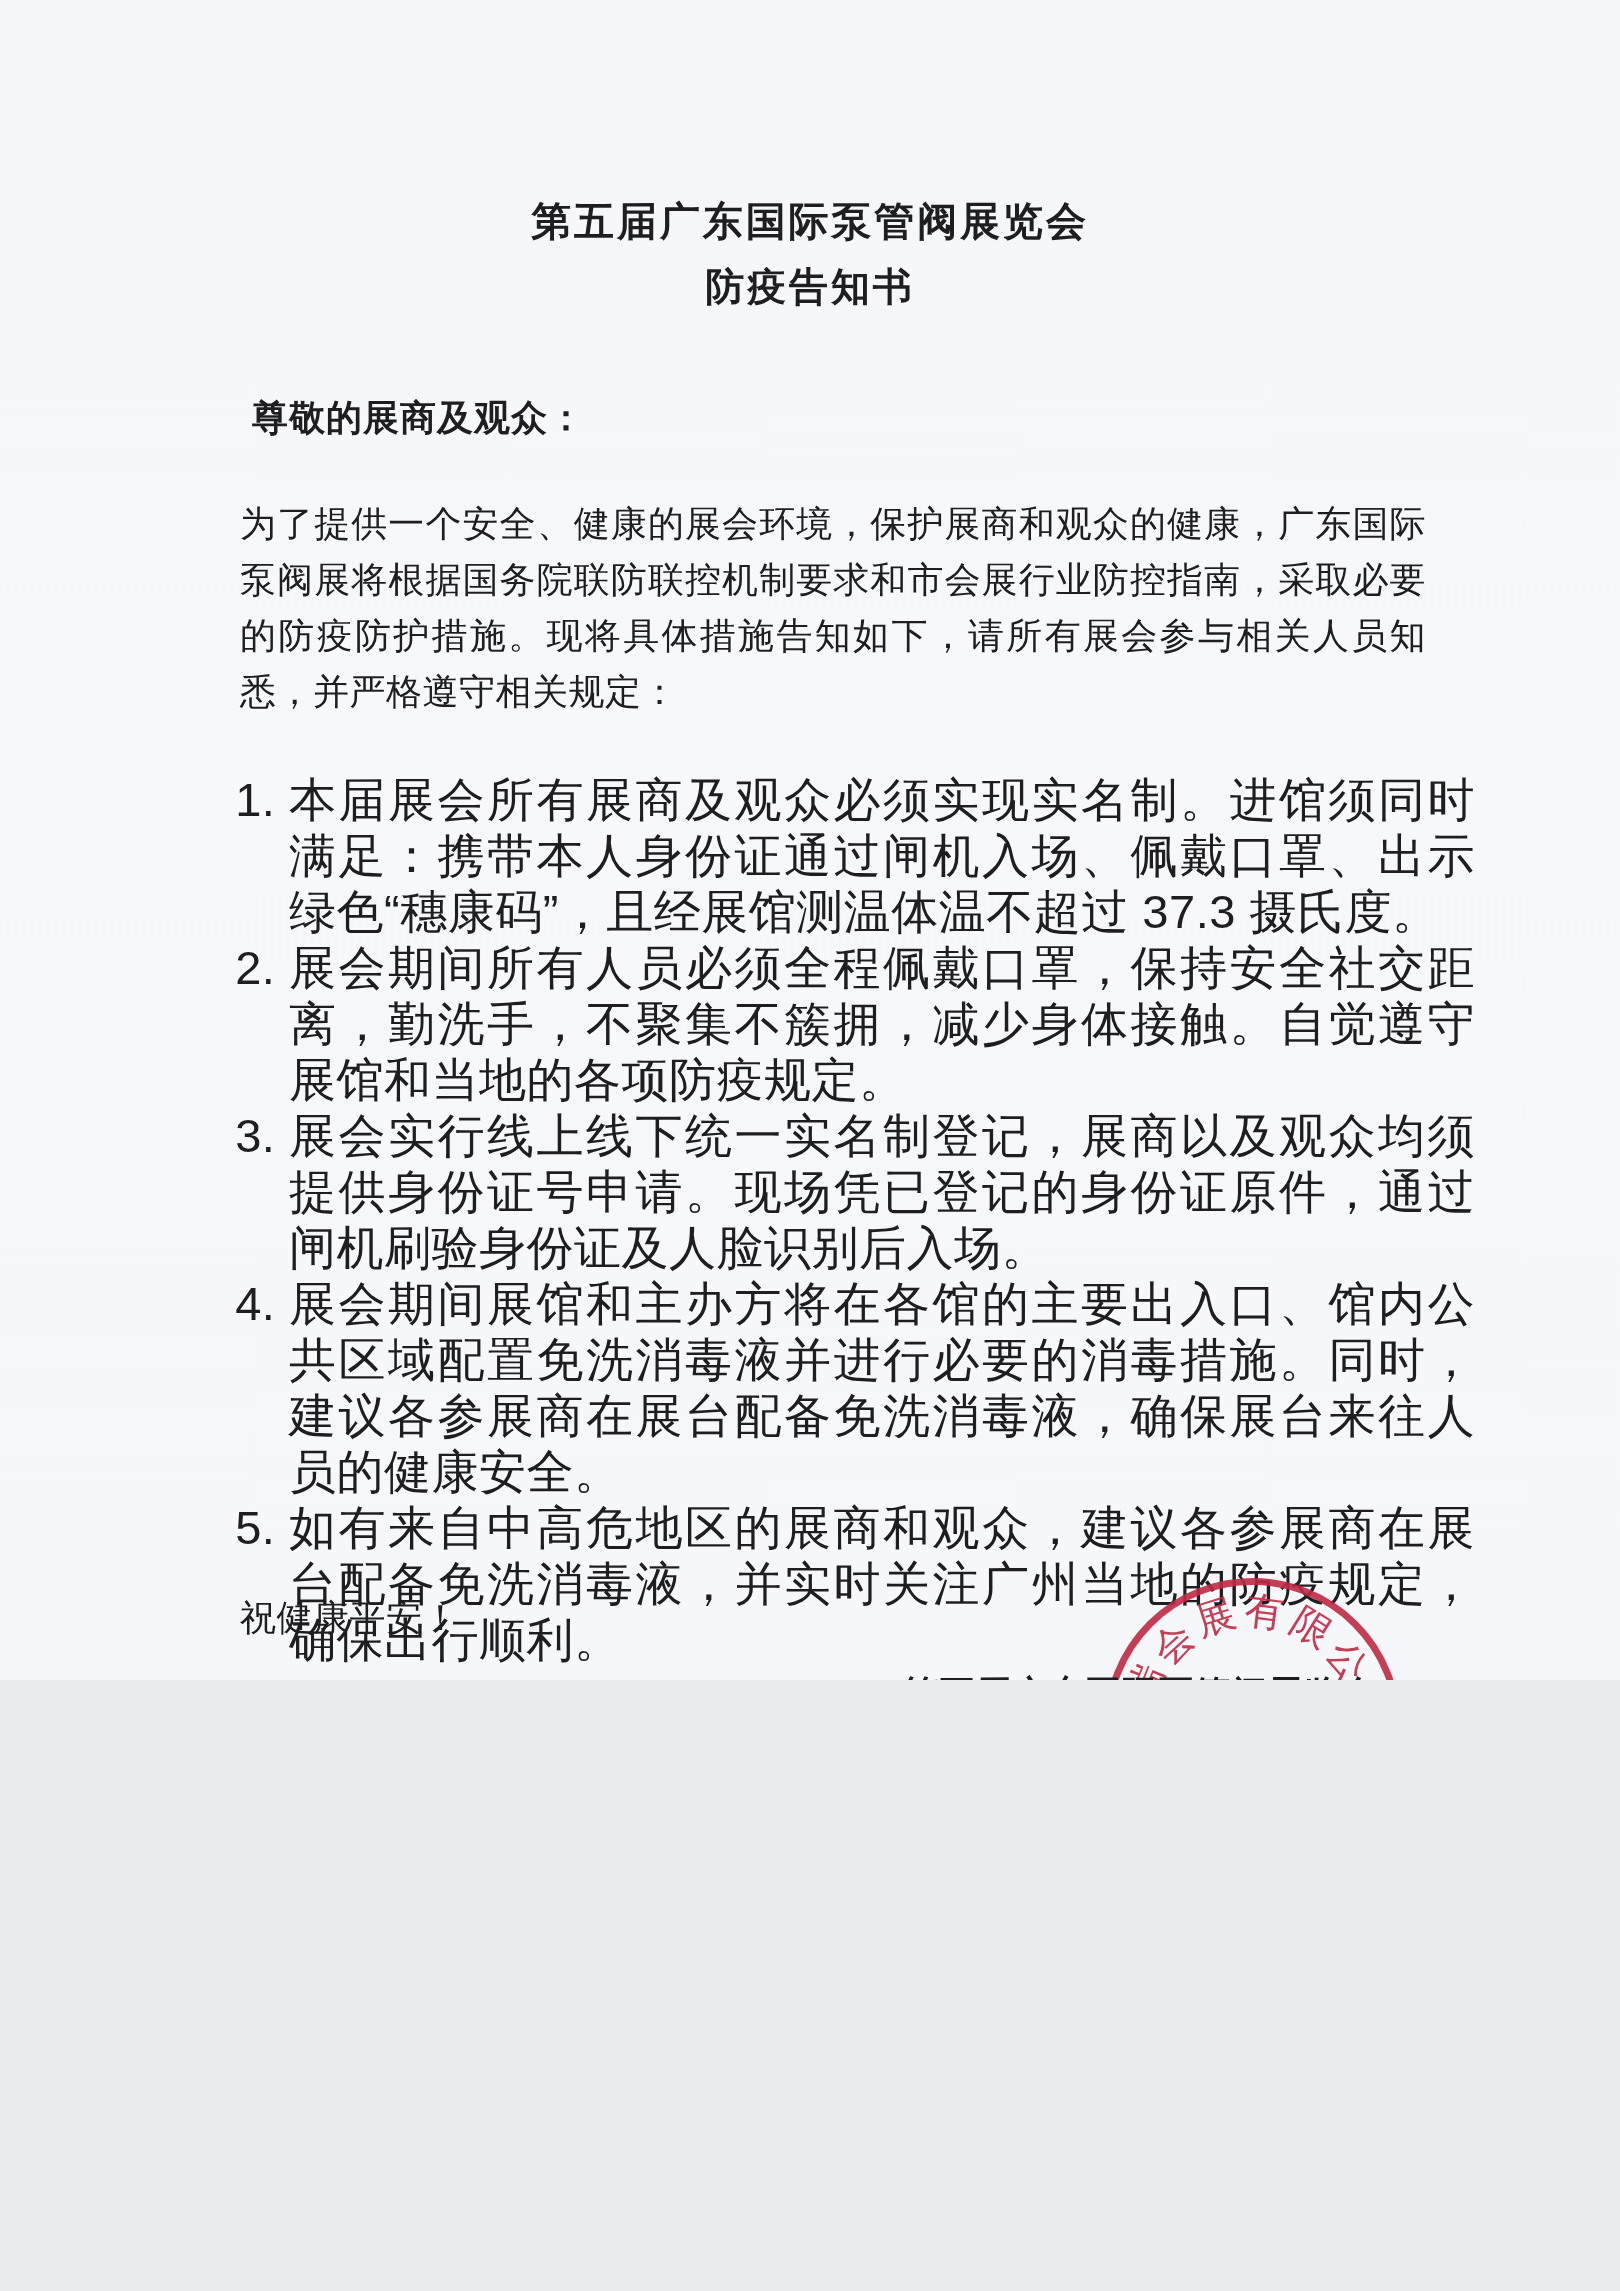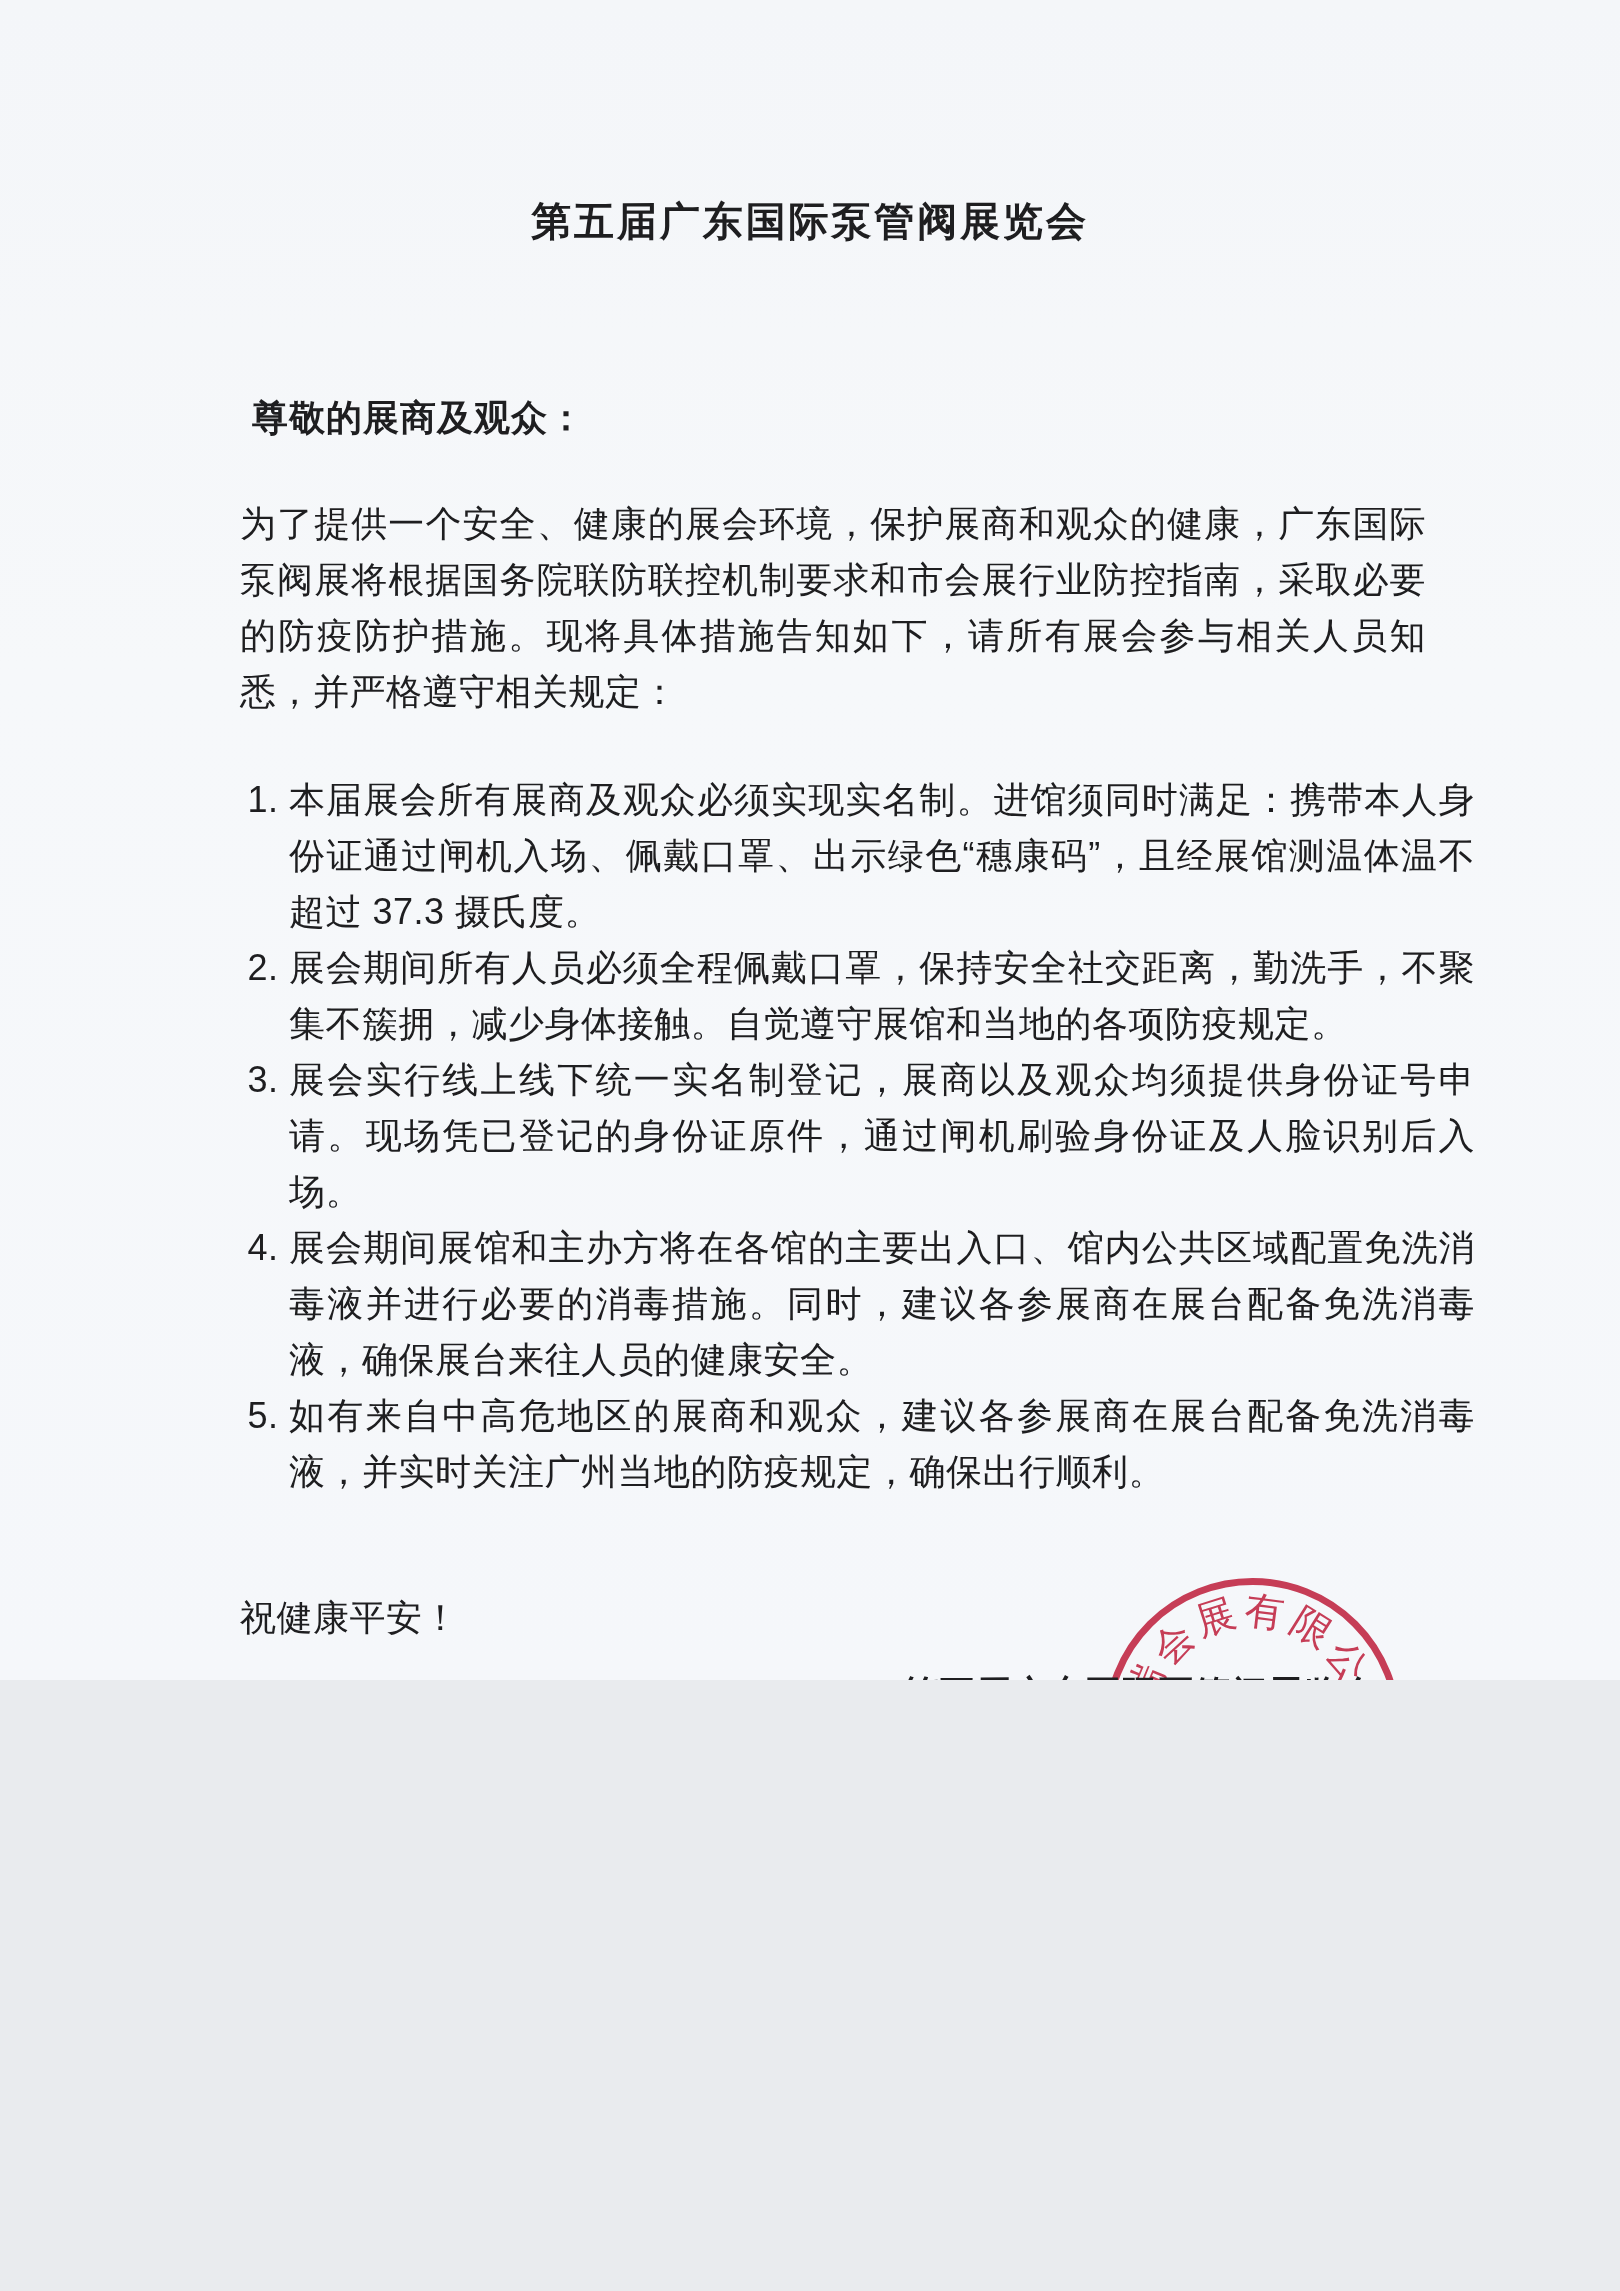--- a/index.html
+++ b/index.html
@@ -59,21 +59,21 @@
     letter-spacing: 0.5px;
     text-align: justify;
   }
   .measures {
     position: absolute;
     top: 772px;
     left: 240px;
     width: 1186px;
     margin: 0;
     padding: 0 0 0 49px;
-    font-size: 36px;
+    font-size: 47px;
     line-height: 56px;
     letter-spacing: 0.5px;
     list-style: decimal outside;
   }
   .measures li {
     margin: 0;
     padding: 0;
     text-align: justify;
   }
   .closing {
@@ -112,20 +112,21 @@
     font-weight: 400;
   }
 </style>
 </head>
 <body>
 
 <div class="page">
 
   <div class="title-block">
     <h1 class="title-line1">第五届广东国际泵管阀展览会</h1>
+    <h2 class="title-line2">防疫告知书</h2>
   </div>
 
   <p class="salutation">尊敬的展商及观众：</p>
 
   <p class="intro">为了提供一个安全、健康的展会环境，保护展商和观众的健康，广东国际泵阀展将根据国务院联防联控机制要求和市会展行业防控指南，采取必要的防疫防护措施。现将具体措施告知如下，请所有展会参与相关人员知悉，并严格遵守相关规定：</p>
 
   <ol class="measures">
     <li>本届展会所有展商及观众必须实现实名制。进馆须同时满足：携带本人身份证通过闸机入场、佩戴口罩、出示绿色“穗康码”，且经展馆测温体温不超过 37.3 摄氏度。</li>
     <li>展会期间所有人员必须全程佩戴口罩，保持安全社交距离，勤洗手，不聚集不簇拥，减少身体接触。自觉遵守展馆和当地的各项防疫规定。</li>
     <li>展会实行线上线下统一实名制登记，展商以及观众均须提供身份证号申请。现场凭已登记的身份证原件，通过闸机刷验身份证及人脸识别后入场。</li>

